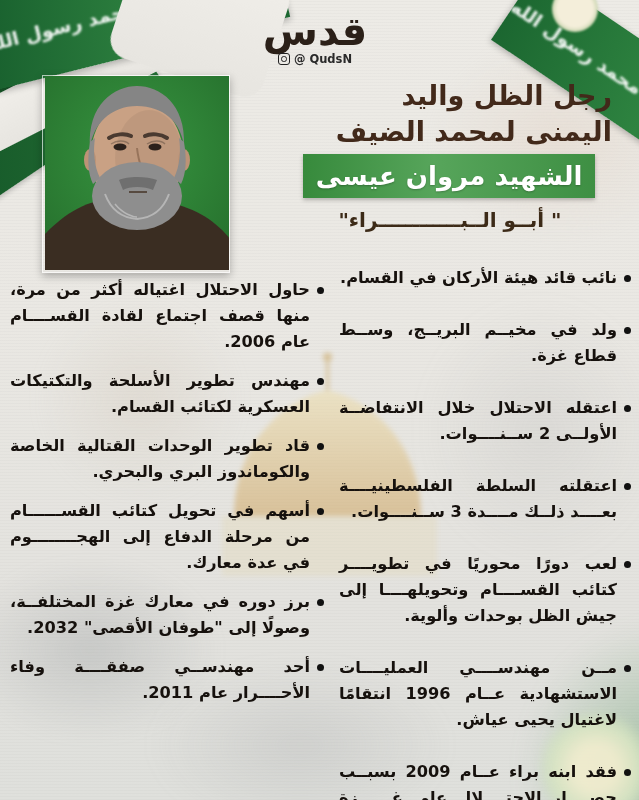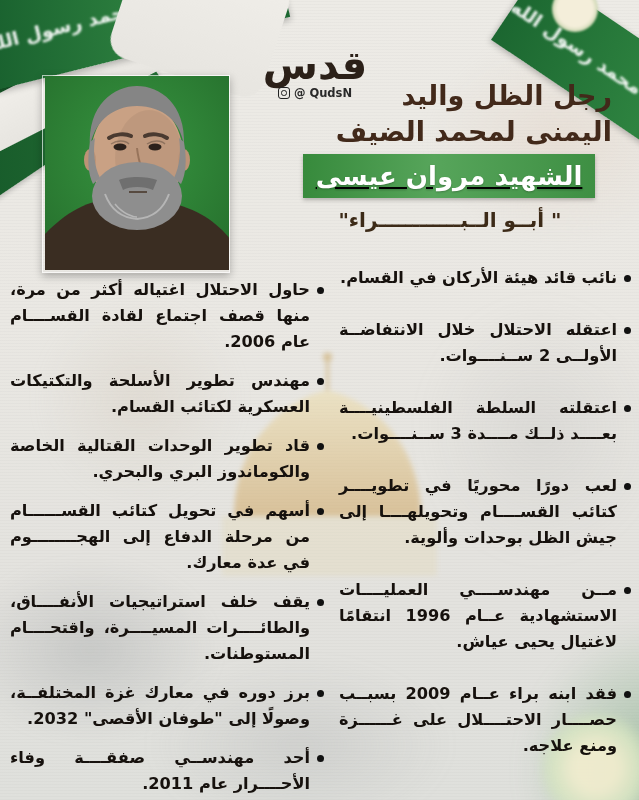--- a/index.html
+++ b/index.html
@@ -25,31 +25,31 @@
   .flag-tl2{left:-70px;top:36px;width:220px;height:120px;background:linear-gradient(120deg,#135527,#256f35);transform:rotate(-34deg);box-shadow:0 2px 5px rgba(0,0,0,.2);}
   .tear{position:absolute;background:linear-gradient(180deg,#f0eee9,#e7e5e0);filter:blur(.6px);}
   .tear1{left:-30px;top:40px;width:280px;height:52px;transform:rotate(-27deg);}
   .tear2{left:120px;top:-40px;width:160px;height:120px;transform:rotate(18deg);border-radius:20px;}
   .flag-tr{left:538px;top:-30px;width:270px;height:84px;background:linear-gradient(80deg,#1b6630,#2e8340 60%,#17582a);transform:rotate(34deg);transform-origin:top left;box-shadow:0 2px 6px rgba(0,0,0,.25);}
   .emblem-tr{position:absolute;left:552px;top:-14px;width:46px;height:46px;border-radius:50%;background:radial-gradient(circle,#f4eeda 0 55%,#cdd7b4 70%,rgba(205,215,180,.3));filter:blur(1px);}
   
   .dome{position:absolute;left:222px;top:348px;filter:blur(2.5px);opacity:.55;pointer-events:none;}
   
   .logo-wrap{position:absolute;left:240px;top:10px;width:150px;text-align:center;}
-  .logo-brand{font-size:40px;font-weight:bold;color:#2b2018;letter-spacing:-1px;line-height:1.05;margin-top:34px;}
+  .logo-brand{font-size:40px;font-weight:bold;color:#2b2018;letter-spacing:-1px;line-height:1.05;}
   .logo-handle{display:flex;align-items:center;justify-content:center;gap:4px;font-size:11.5px;font-weight:bold;color:#2a2a2a;direction:ltr;}
   .ig{position:relative;width:10px;height:10px;border:1.6px solid #222;border-radius:3px;display:inline-block;}
   .ig i{position:absolute;left:2.3px;top:2.3px;width:5.4px;height:5.4px;border:1.4px solid #222;border-radius:50%;box-sizing:border-box;}
   
   .portrait{position:absolute;left:42px;top:75px;width:186px;height:196px;border:1px solid rgba(255,255,255,.65);box-shadow:0 3px 8px rgba(0,0,0,.28);}
   .portrait svg{display:block;}
   
   .titleblock{position:absolute;left:300px;top:78px;width:312px;text-align:right;color:#42291a;font-weight:bold;font-size:27px;line-height:1.33;}
   .banner{position:absolute;left:303px;top:154px;width:292px;height:44px;display:flex;align-items:center;justify-content:center;
-    background:linear-gradient(90deg,#378a3c 0%,#57a55b 45%,#3e8f43 100%);box-shadow:0 2px 4px rgba(0,0,0,.25);text-decoration:underline;}
+    background:linear-gradient(90deg,#378a3c 0%,#57a55b 45%,#3e8f43 100%);box-shadow:0 2px 4px rgba(0,0,0,.25);}
   .banner span{color:#ffffff;font-weight:bold;font-size:26px;text-shadow:0 1px 2px rgba(0,0,0,.25);}
   .kunya{position:absolute;left:300px;top:208px;width:300px;text-align:center;color:#3c2a17;font-weight:bold;font-size:20px;}
   
   .col{position:absolute;display:flex;flex-direction:column;color:#16110d;font-weight:bold;font-size:16.2px;}
   .col-right{left:339px;top:265px;width:292px;gap:26px;}
   .col-left{left:10px;top:277px;width:314px;gap:13px;}
   .bullet-item{display:flex;direction:rtl;}
   .dot{flex:0 0 auto;width:7px;height:7px;border-radius:50%;background:#111;margin-top:10px;margin-left:7px;}
   .txt{flex:1 1 auto;line-height:26px;text-align:justify;}
 </style>
@@ -160,20 +160,24 @@
   </div>
   <div class="kunya">" أبــو الــبــــــــــــراء"</div>
 
   <div class="col col-right">
     <div class="bullet-item">
         <span class="dot"></span>
         <span class="txt">نائب قائد هيئة الأركان في القسام.</span>
       </div>
     <div class="bullet-item">
         <span class="dot"></span>
+        <span class="txt">ولد في مخيــم البريــج، وســط قطاع غزة.</span>
+      </div>
+    <div class="bullet-item">
+        <span class="dot"></span>
         <span class="txt">اعتقله الاحتلال خلال الانتفاضــة الأولــى 2 ســنــــوات.</span>
       </div>
     <div class="bullet-item">
         <span class="dot"></span>
         <span class="txt">اعتقلته السلطة الفلسطينيــــة بعــــد ذلــك مــــدة 3 ســنــــوات.</span>
       </div>
     <div class="bullet-item">
         <span class="dot"></span>
         <span class="txt">لعب دورًا محوريًا في تطويــــر كتائب القســــام وتحويلهــــا إلى جيش الظل بوحدات وألوية.</span>
       </div>
@@ -199,24 +203,20 @@
     <div class="bullet-item">
         <span class="dot"></span>
         <span class="txt">قاد تطوير الوحدات القتالية الخاصة والكوماندوز البري والبحري.</span>
       </div>
     <div class="bullet-item">
         <span class="dot"></span>
         <span class="txt">أسهم في تحويل كتائب القســــــام من مرحلة الدفاع إلى الهجــــــــوم في عدة معارك.</span>
       </div>
     <div class="bullet-item">
         <span class="dot"></span>
-        <span class="txt">يقف خلف استراتيجيات الأنفــــاق، والطائــــرات المسيــــرة، واقتحــــام المستوطنات.</span>
-      </div>
-    <div class="bullet-item">
-        <span class="dot"></span>
         <span class="txt">برز دوره في معارك غزة المختلفــة، وصولًا إلى "طوفان الأقصى" 2032.</span>
       </div>
     <div class="bullet-item">
         <span class="dot"></span>
         <span class="txt">أحد مهندســي صفقــــة وفاء الأحــــرار عام 2011.</span>
       </div>
   </div>
 
 </div>
 

